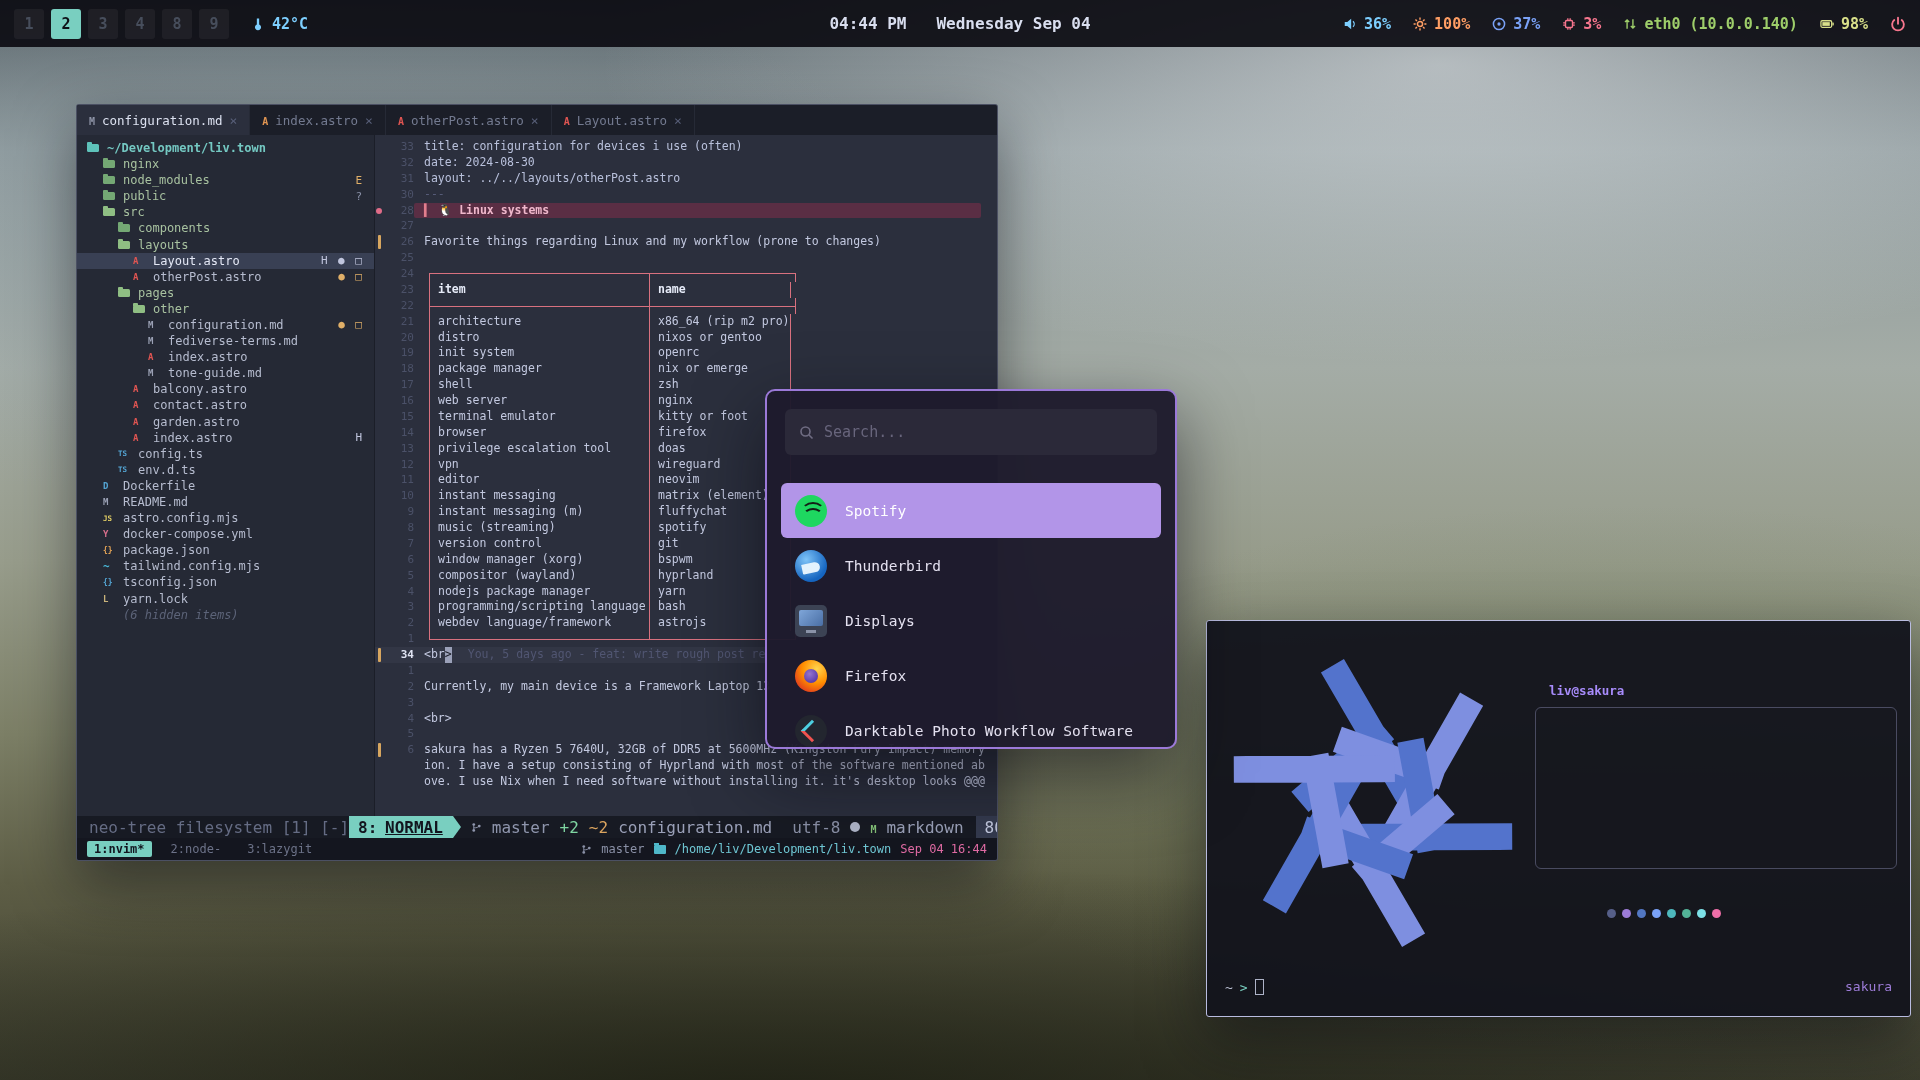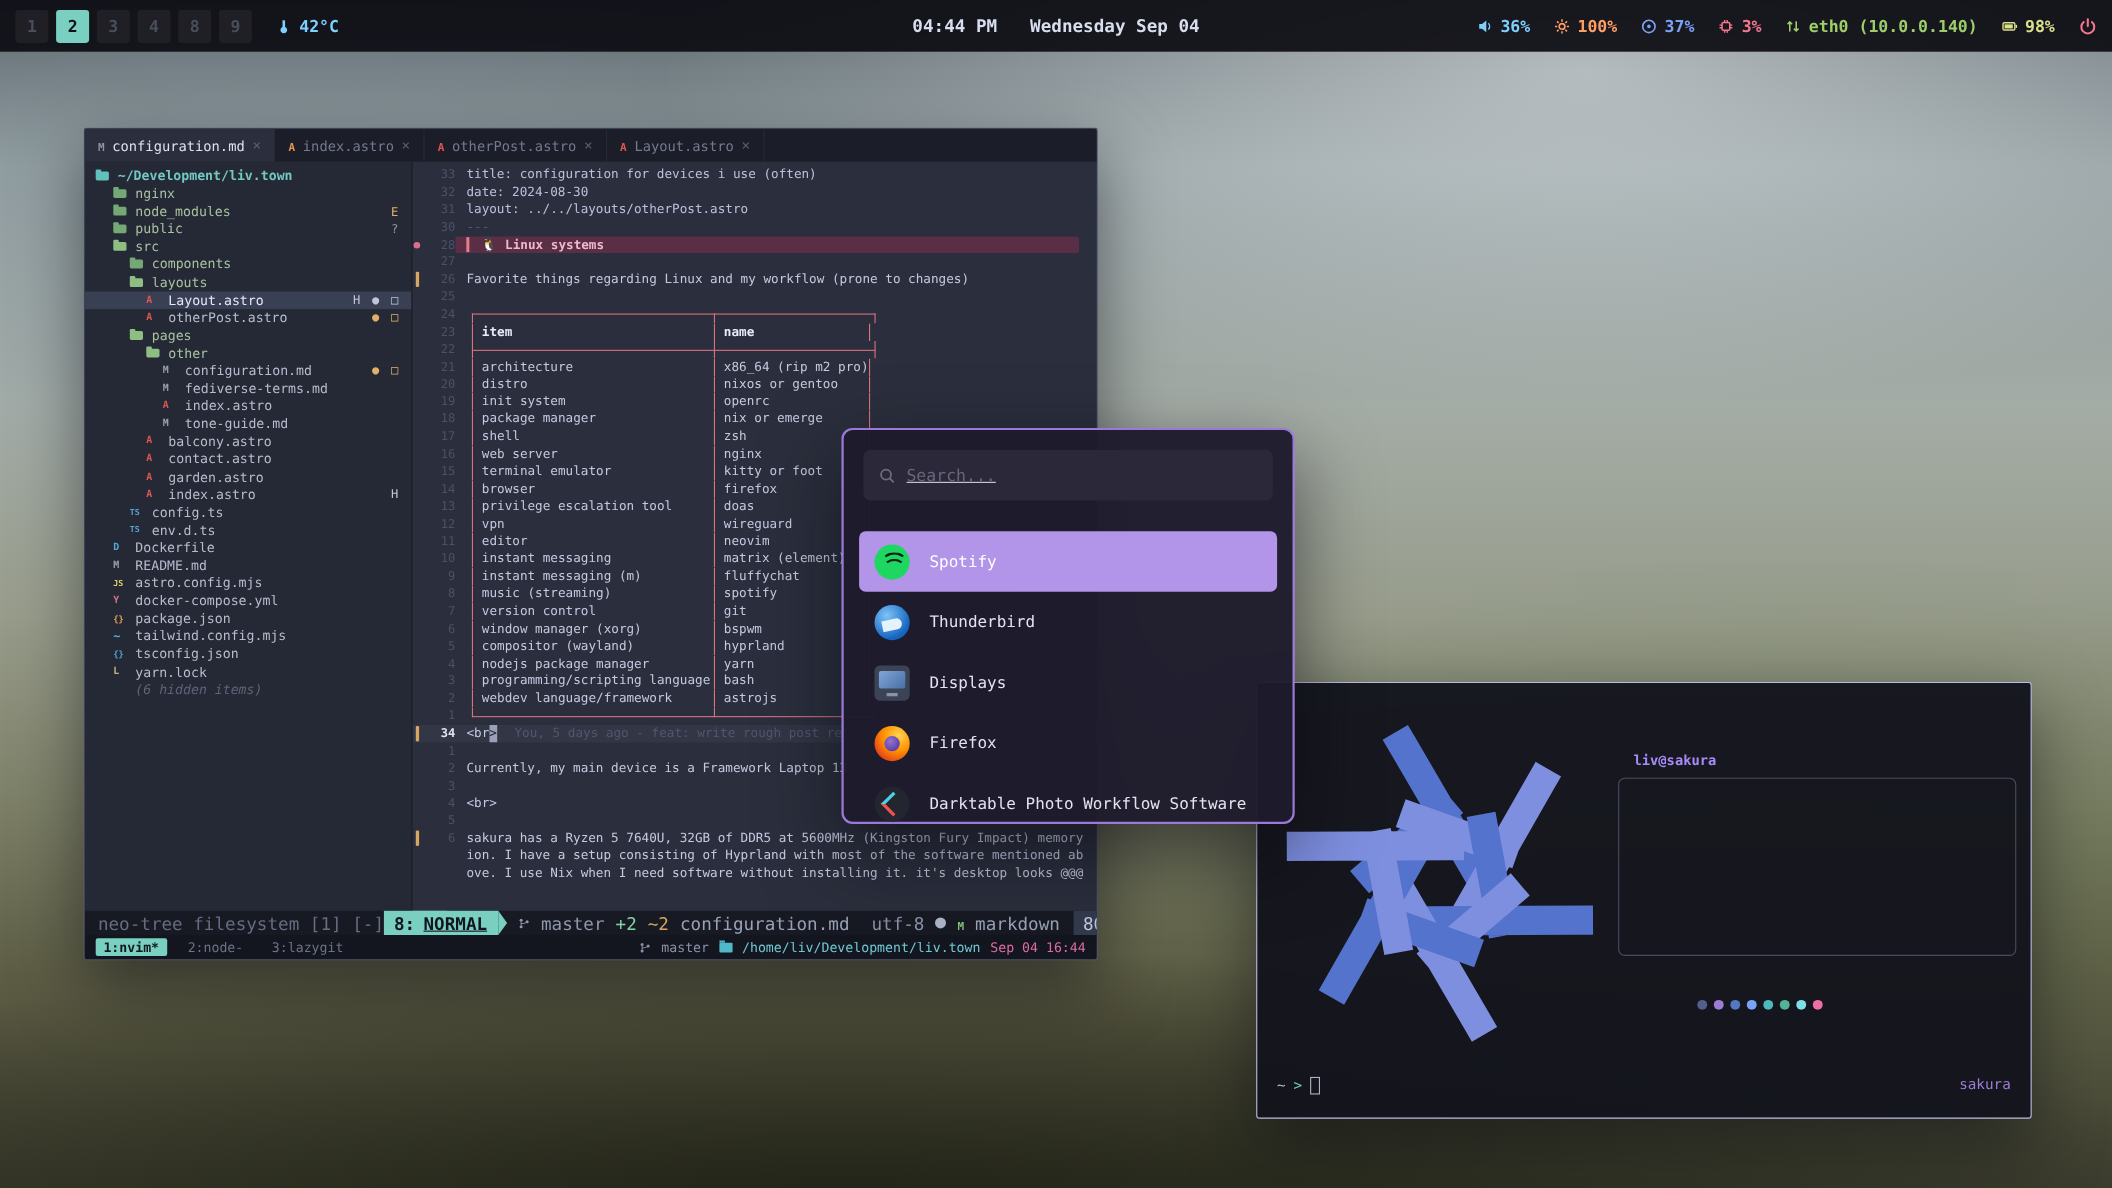--- a/index.html
+++ b/index.html
@@ -26,21 +26,21 @@
   .workspaces { display:flex; gap:7px; }
   .ws { width:30px; height:30px; border:none; border-radius:3px; background:rgba(255,255,255,0.05);
     color:#474e5c; font:bold 15px "DejaVu Sans Mono", monospace; cursor:pointer; }
   .ws[data-state="active"] { background:#79cfc0; color:#0f1117; }
   .module { display:flex; align-items:center; gap:7px; font-weight:bold; white-space:nowrap; }
   .mi { width:14px; height:14px; flex:none; }
   .power { background:none; border:none; display:flex; align-items:center; cursor:pointer; }
   .power svg { width:16px; height:16px; }
 
   
-  .nvim { position:absolute; left:76px; top:116px; width:922px; height:757px; z-index:2;
+  .nvim { position:absolute; left:76px; top:104px; width:922px; height:757px; z-index:2;
     border:1px solid rgba(150,160,190,0.3); border-radius:3px; overflow:hidden;
     box-shadow:0 24px 60px rgba(10,12,18,0.5); display:flex; flex-direction:column; background:#2b2f3d; }
   .tabline { height:30px; flex:none; background:#1b1e28; display:flex; }
   .tab { display:flex; align-items:center; gap:7px; padding:0 12px; font-size:12.5px;
     color:#737a90; border-right:1px solid #262a36; cursor:pointer; white-space:nowrap; }
   .tab[data-state="active"] { background:#2b2f3d; color:#dce1f0; }
   .tab-icon::before { font-weight:bold; font-size:10px; }
   .tab[data-icon="md"] .tab-icon::before { content:"M"; color:#8f95a8; }
   .tab[data-icon="astro"] .tab-icon::before { content:"A"; color:#e05552; }
   .tab[data-icon="astro-orange"] .tab-icon::before { content:"A"; color:#e09552; }
@@ -169,21 +169,21 @@
   .tm-clock { color:#e06ba4; }
 
   
   .launcher { position:absolute; left:765px; top:389px; width:412px; height:360px; z-index:5;
     background:rgba(30,27,44,0.97); border:2px solid #9b79d8; border-radius:10px; overflow:hidden;
     box-shadow:0 26px 70px rgba(8,8,16,0.55); }
   .search { margin:18px 18px 0; height:46px; background:#2b2939; border-radius:6px;
     display:flex; align-items:center; padding:0 14px; gap:10px; }
   .search svg { width:15px; height:15px; flex:none; color:#6f6c82; }
   .search input { background:transparent; border:none; outline:none; color:#d6d2e6;
-    font:15px "DejaVu Sans Mono", monospace; flex:1; min-width:0;text-decoration:underline; }
+    font:15px "DejaVu Sans Mono", monospace; flex:1; min-width:0; }
   .search input::placeholder { color:#68657c; }
   .apps { margin:28px 14px 0; }
   .app { height:55px; display:flex; align-items:center; gap:18px; padding:0 14px;
     border-radius:6px; color:#e4e1f0; font-size:14.5px; cursor:pointer; white-space:nowrap; }
   .app[data-state="selected"] { background:#b295e8; color:#ffffff; }
   .app-icon { width:32px; height:32px; border-radius:50%; position:relative; flex:none; }
   .app[data-icon="spotify"] .app-icon { background:#1ed760; }
   .app[data-icon="spotify"] .app-icon::before { content:""; position:absolute; left:6px; top:7px;
     width:20px; height:16px; border:2.5px solid #122016; border-radius:50%;
     border-color:#122016 transparent transparent transparent; }
@@ -199,21 +199,21 @@
   .app[data-icon="displays"] .app-icon::after { content:""; position:absolute; left:11px; bottom:4px;
     width:10px; height:3px; background:#8a93a8; }
   .app[data-icon="firefox"] .app-icon { background:radial-gradient(circle at 68% 28%, #ffd54f, #ff8f00 45%, #e64a19 75%, #c62828); }
   .app[data-icon="firefox"] .app-icon::before { content:""; position:absolute; left:9px; top:9px;
     width:14px; height:14px; border-radius:50%; background:radial-gradient(circle at 40% 35%, #9575cd, #4527a0); }
   .app[data-icon="darktable"] .app-icon { background:#23262f; }
   .app[data-icon="darktable"] .app-icon::before { content:""; position:absolute; left:9px; top:8px;
     width:13px; height:13px; border-left:3px solid #4dd0e1; border-bottom:3px solid #ef5350; transform:rotate(45deg); }
 
   
-  .fastfetch { position:absolute; left:1142px; top:620px; width:705px; height:397px; z-index:3;
+  .fastfetch { position:absolute; left:1206px; top:620px; width:705px; height:397px; z-index:3;
     background:rgba(19,20,28,0.96); border:1px solid #b9bce0; border-radius:3px;
     box-shadow:0 24px 60px rgba(10,12,18,0.5); color:#c2c7d8; }
   .nix-logo { position:absolute; left:16px; top:26px; width:300px; height:312px; }
   .ff-title { position:absolute; left:342px; top:62px; color:#a78bfa; font-weight:bold; font-size:12.5px; }
   .ff-box { position:absolute; left:328px; top:86px; width:362px; padding:8px 10px 8px 12px;
     border:1px solid rgba(168,172,222,0.35); border-radius:6px; overflow:hidden; }
   .ff-line { height:16px; line-height:16px; white-space:pre; overflow:hidden; font-size:12px; }
   .ff-dots { position:absolute; left:400px; top:288px; display:flex; gap:6px; }
   .dot { width:9px; height:9px; border-radius:50%; }
   .ff-prompt { position:absolute; left:18px; top:358px; display:flex; align-items:center; gap:7px; font-size:13px; }

